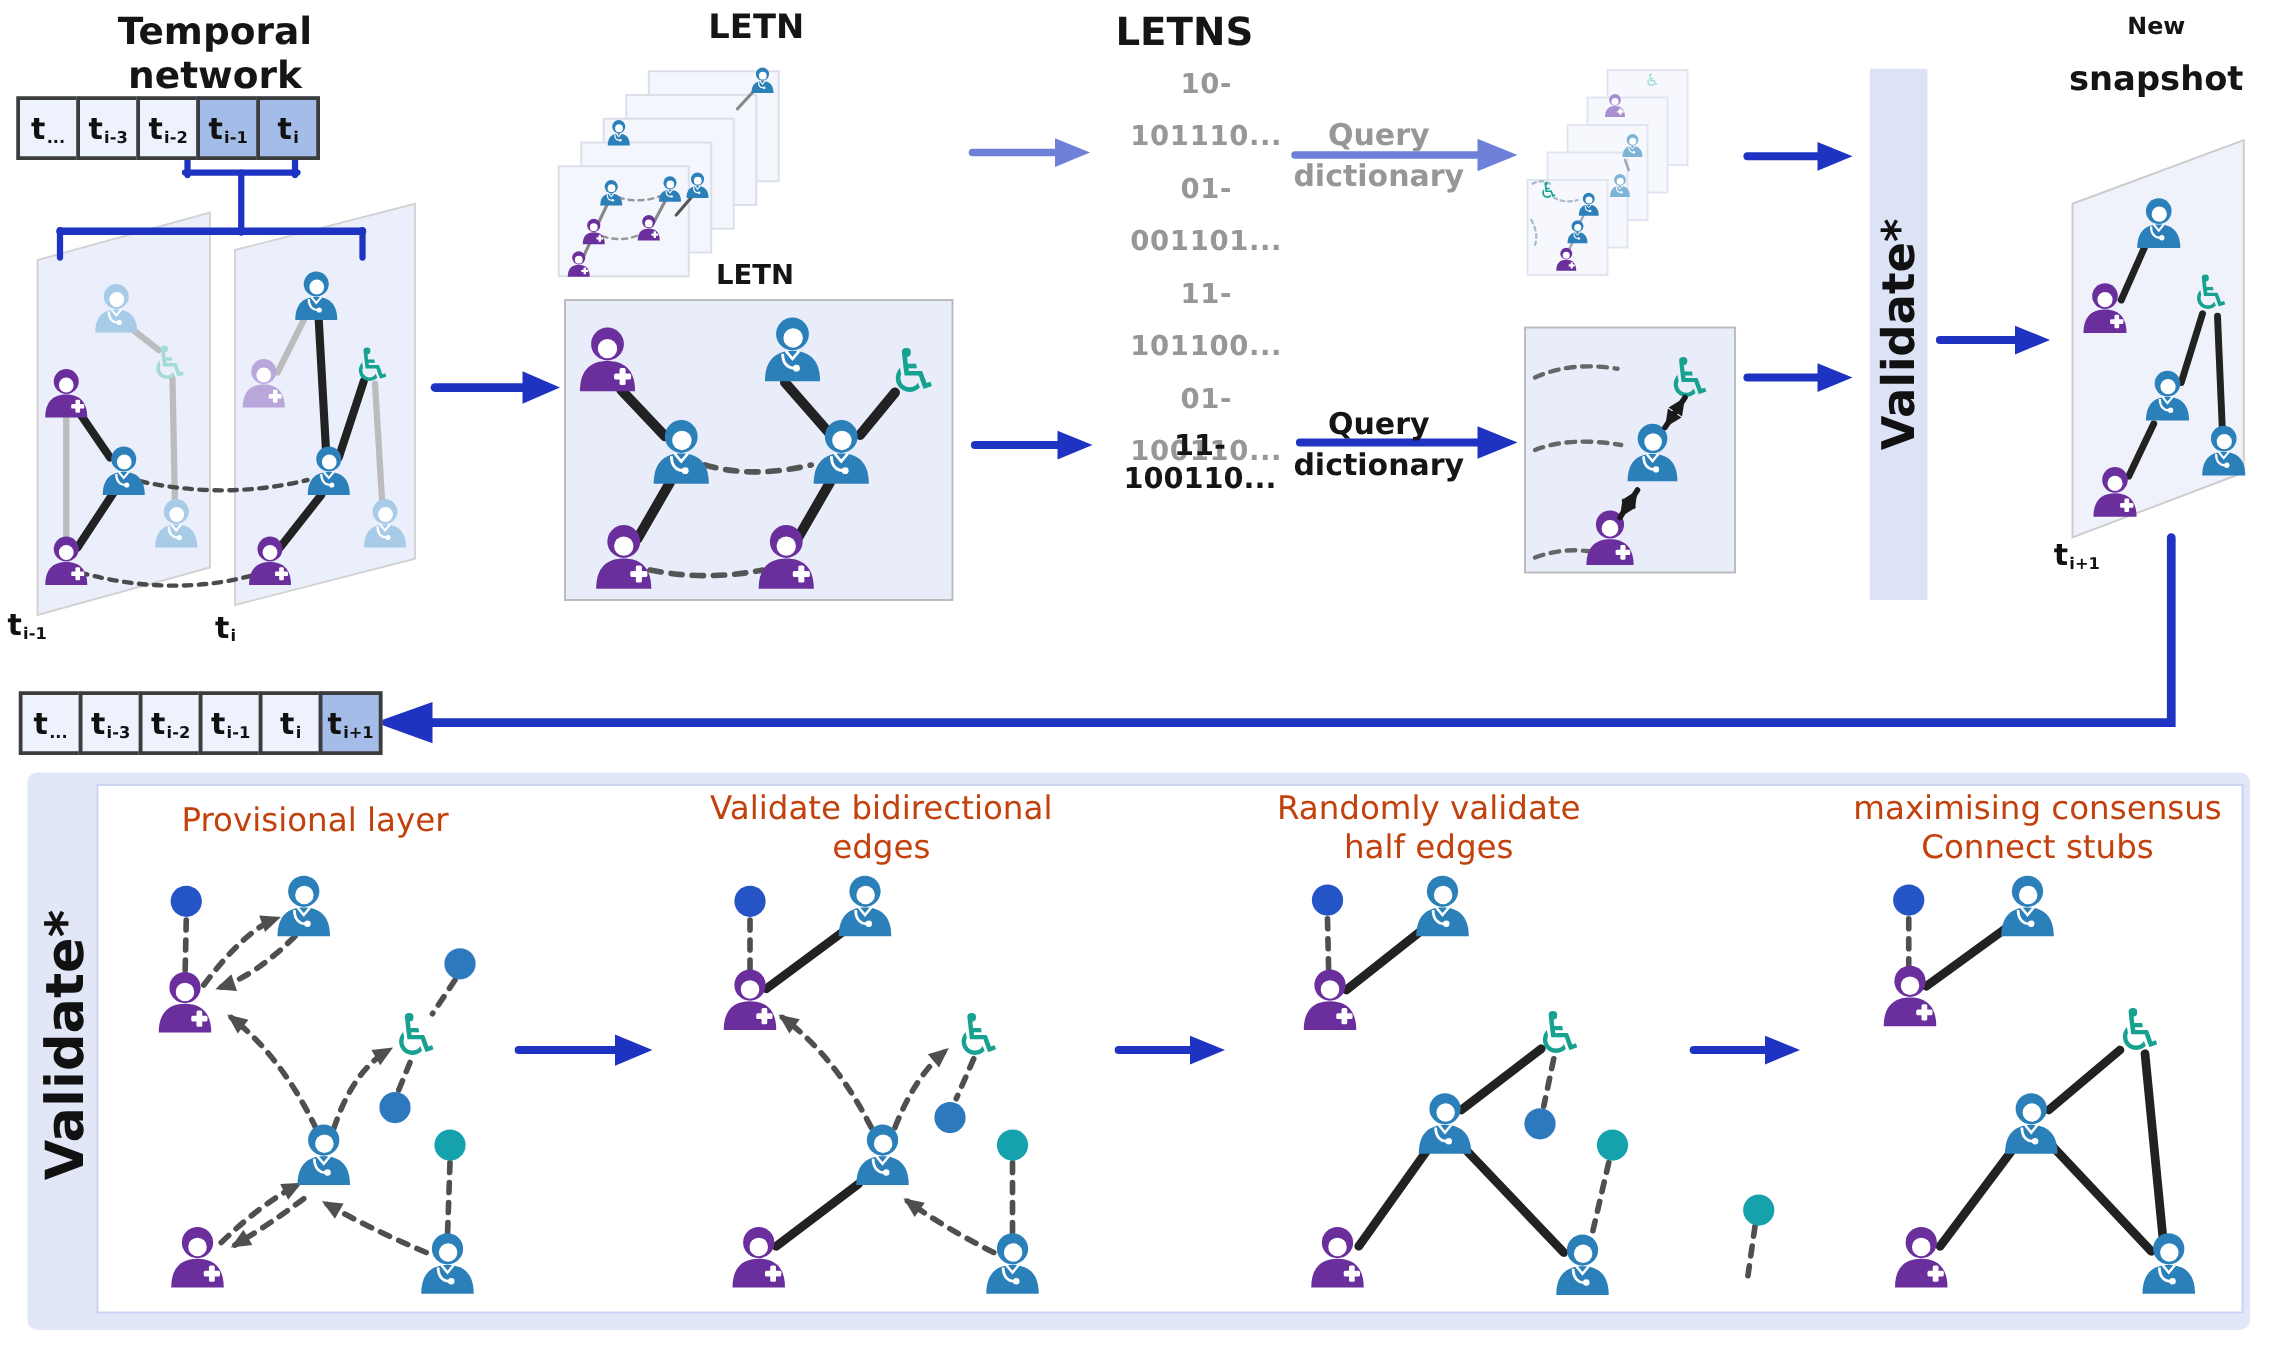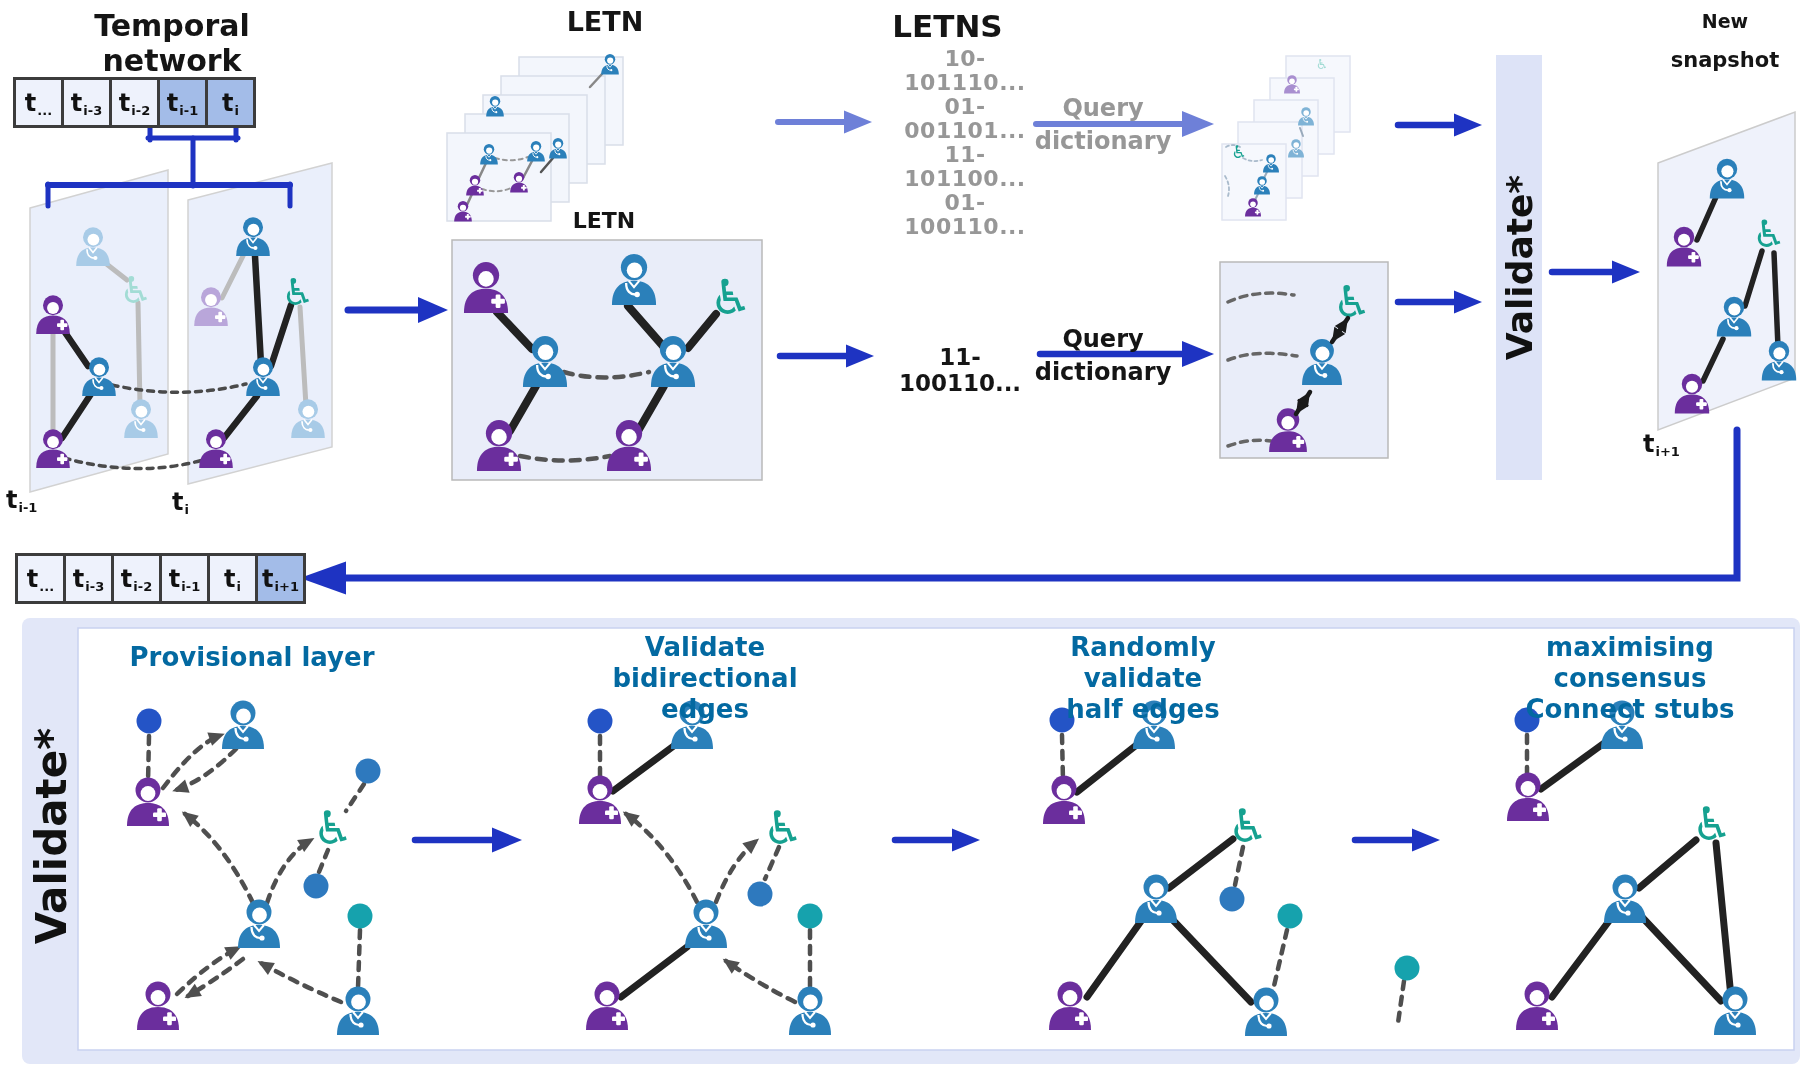--- a/index.html
+++ b/index.html
@@ -3,33 +3,33 @@
 <meta charset="utf-8">
 <style>
   html,body{margin:0;padding:0;background:#fff;}
   .canvas{position:relative;width:1815px;height:1078px;background:#ffffff;
           font-family:"DejaVu Sans",sans-serif;overflow:hidden;}
   svg#fig{position:absolute;left:0;top:0;}
   .txt{position:absolute;color:#151515;}
   .ctr{text-align:center;}
   .bold{font-weight:bold;}
   .gray{color:#979797;}
-  .cap{color:#0369a1;font-weight:bold;font-size:26px;line-height:31px;text-align:center;}
+  .cap{color:#c2410c;font-weight:normal;font-size:26px;line-height:31px;text-align:center;}
   .tl{position:absolute;display:flex;}
   .cell{width:45px;height:45px;border:3px solid #3c3c3c;margin-left:-3px;display:flex;
         align-items:center;justify-content:center;background:#eef2fc;font-weight:bold;font-size:24px;color:#111;}
   .cell:first-child{margin-left:0;}
   .cell.hl{background:#a3bce8;}
   .sb{font-size:13px;font-weight:bold;margin-top:15px;margin-left:1px;}
   .tlab{position:absolute;font-weight:bold;font-size:24px;color:#111;display:flex;}
   .tlab .sb{margin-top:14px;}
   .rot{position:absolute;transform-origin:0 0;transform:rotate(-90deg);text-align:center;
        font-weight:bold;color:#111;}
   .letns{position:absolute;text-align:center;color:#979797;font-weight:600;
-         font-size:22px;line-height:24px;letter-spacing:.5px;}
+         font-size:22px;line-height:42px;letter-spacing:.5px;}
 </style>
 </head>
 <body>
 
 <div class="canvas">
 
   <svg id="fig" width="1815" height="1078" viewBox="0 0 1815 1078">
     <defs>
       <g id="g-doctor">
         <path d="M-21,20 C-21,3 -12,-3 0,-3 C12,-3 21,3 21,20 Z"></path>
@@ -322,21 +322,21 @@
 
   <div class="txt ctr gray" style="left:1033px;top:94px;width:140px;font-size:24px;font-weight:600;">Query</div>
   <div class="txt ctr gray" style="left:1023px;top:127px;width:160px;font-size:24px;font-weight:600;">dictionary</div>
 
   <div class="txt ctr" style="left:1033px;top:325px;width:140px;font-size:24px;font-weight:600;">Query</div>
   <div class="txt ctr" style="left:1023px;top:358px;width:160px;font-size:24px;font-weight:600;">dictionary</div>
 
   <div class="rot" style="left:1498px;top:480px;width:425px;height:44px;font-size:36px;line-height:44px;">Validate*</div>
 
   <div class="txt ctr bold" style="left:1650px;top:10px;width:150px;font-size:19px;">New</div>
-  <div class="txt ctr bold" style="left:1635px;top:48px;width:180px;font-size:21px;">snapshot</div>
+  <div class="txt ctr bold" style="left:1635px;top:48px;width:180px;font-size:27px;">snapshot</div>
   <div class="tlab" style="left:1643px;top:430px;">
     <span>t</span>
       <span class="sb">i+1</span>
   </div>
 
   <div class="tl" style="left:15px;top:553px;">
     <div class="cell">
         <span>t</span>
         <span class="sb">...</span>
       </div>

